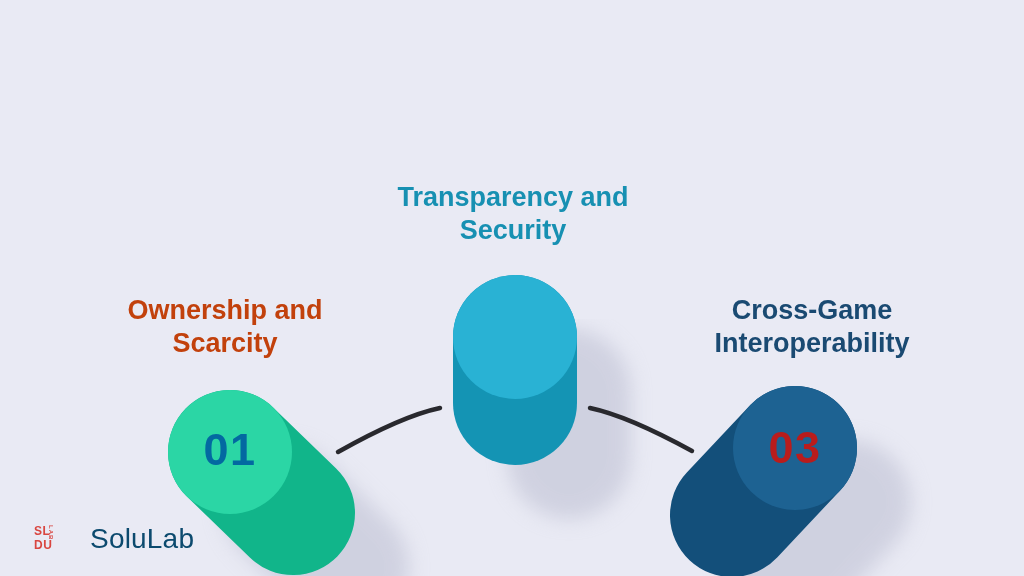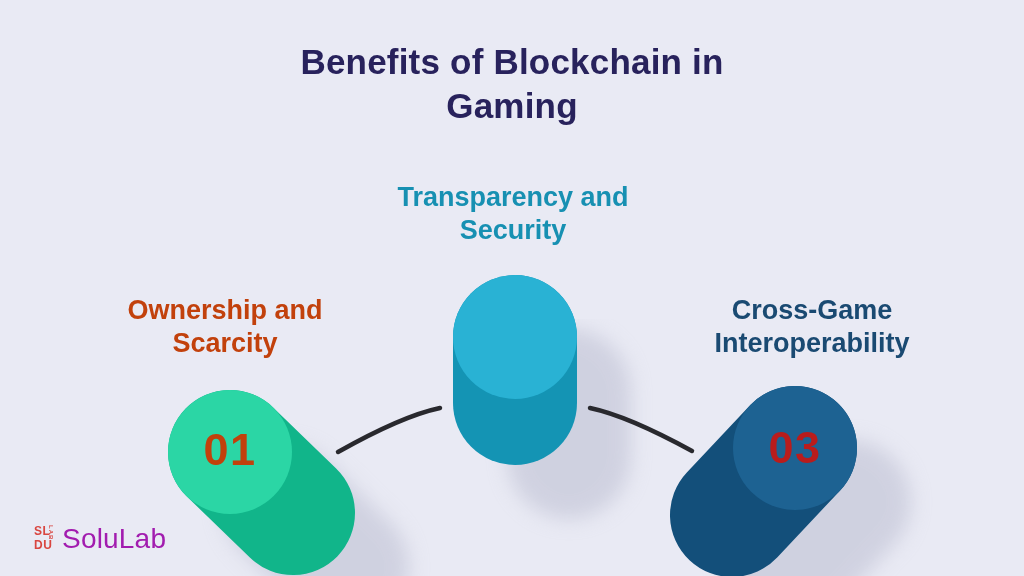--- a/index.html
+++ b/index.html
@@ -114,31 +114,30 @@
       <line x1="515" y1="337" x2="515" y2="403" stroke-width="124" stroke-linecap="round" style="stroke: rgb(20, 148, 180);"></line>
       <circle cx="515" cy="337" r="62" style="fill: rgb(41, 178, 212);"></circle>
     </g>
 
     <g>
       <line x1="795" y1="448" x2="732" y2="515" stroke-width="124" stroke-linecap="round" style="stroke: rgb(19, 79, 122);"></line>
       <circle cx="795" cy="448" r="62" style="fill: rgb(29, 98, 146);"></circle>
     </g>
   </svg>
 
-  <div class="title" style="color: rgb(40, 34, 92);">Benefits of Blockchain in Gaming</div>
 
   <div class="step-label label-1" style="color: #c2410c;">Ownership and Scarcity</div>
   <div class="step-label label-2" style="color: rgb(23, 144, 178);">Transparency and Security</div>
   <div class="step-label label-3" style="color: rgb(26, 74, 114);">Cross-Game Interoperability</div>
 
-  <div class="cyl-number number-1" style="color: #c2410c;">01</div>
+  <div class="cyl-number number-1" style="color: #0369a1;">01</div>
   <div class="cyl-number number-3" style="color: #b91c1c;">03</div>
 
   <div class="logo">
     <span class="logo-mark" style="color: rgb(217, 70, 64);">
       <span class="logo-mark-row r1">SL</span>
       <span class="logo-mark-row r2">DU</span>
       <span class="logo-mark-side">LAB</span>
     </span>
-    <span class="logo-name" style="color: #a21caf;">SoluLab</span>
+    <span class="logo-name" style="color: #0c4a6e; margin-left: 28px;">SoluLab</span>
   </div>
 
 </div>
 
 </body></html>

